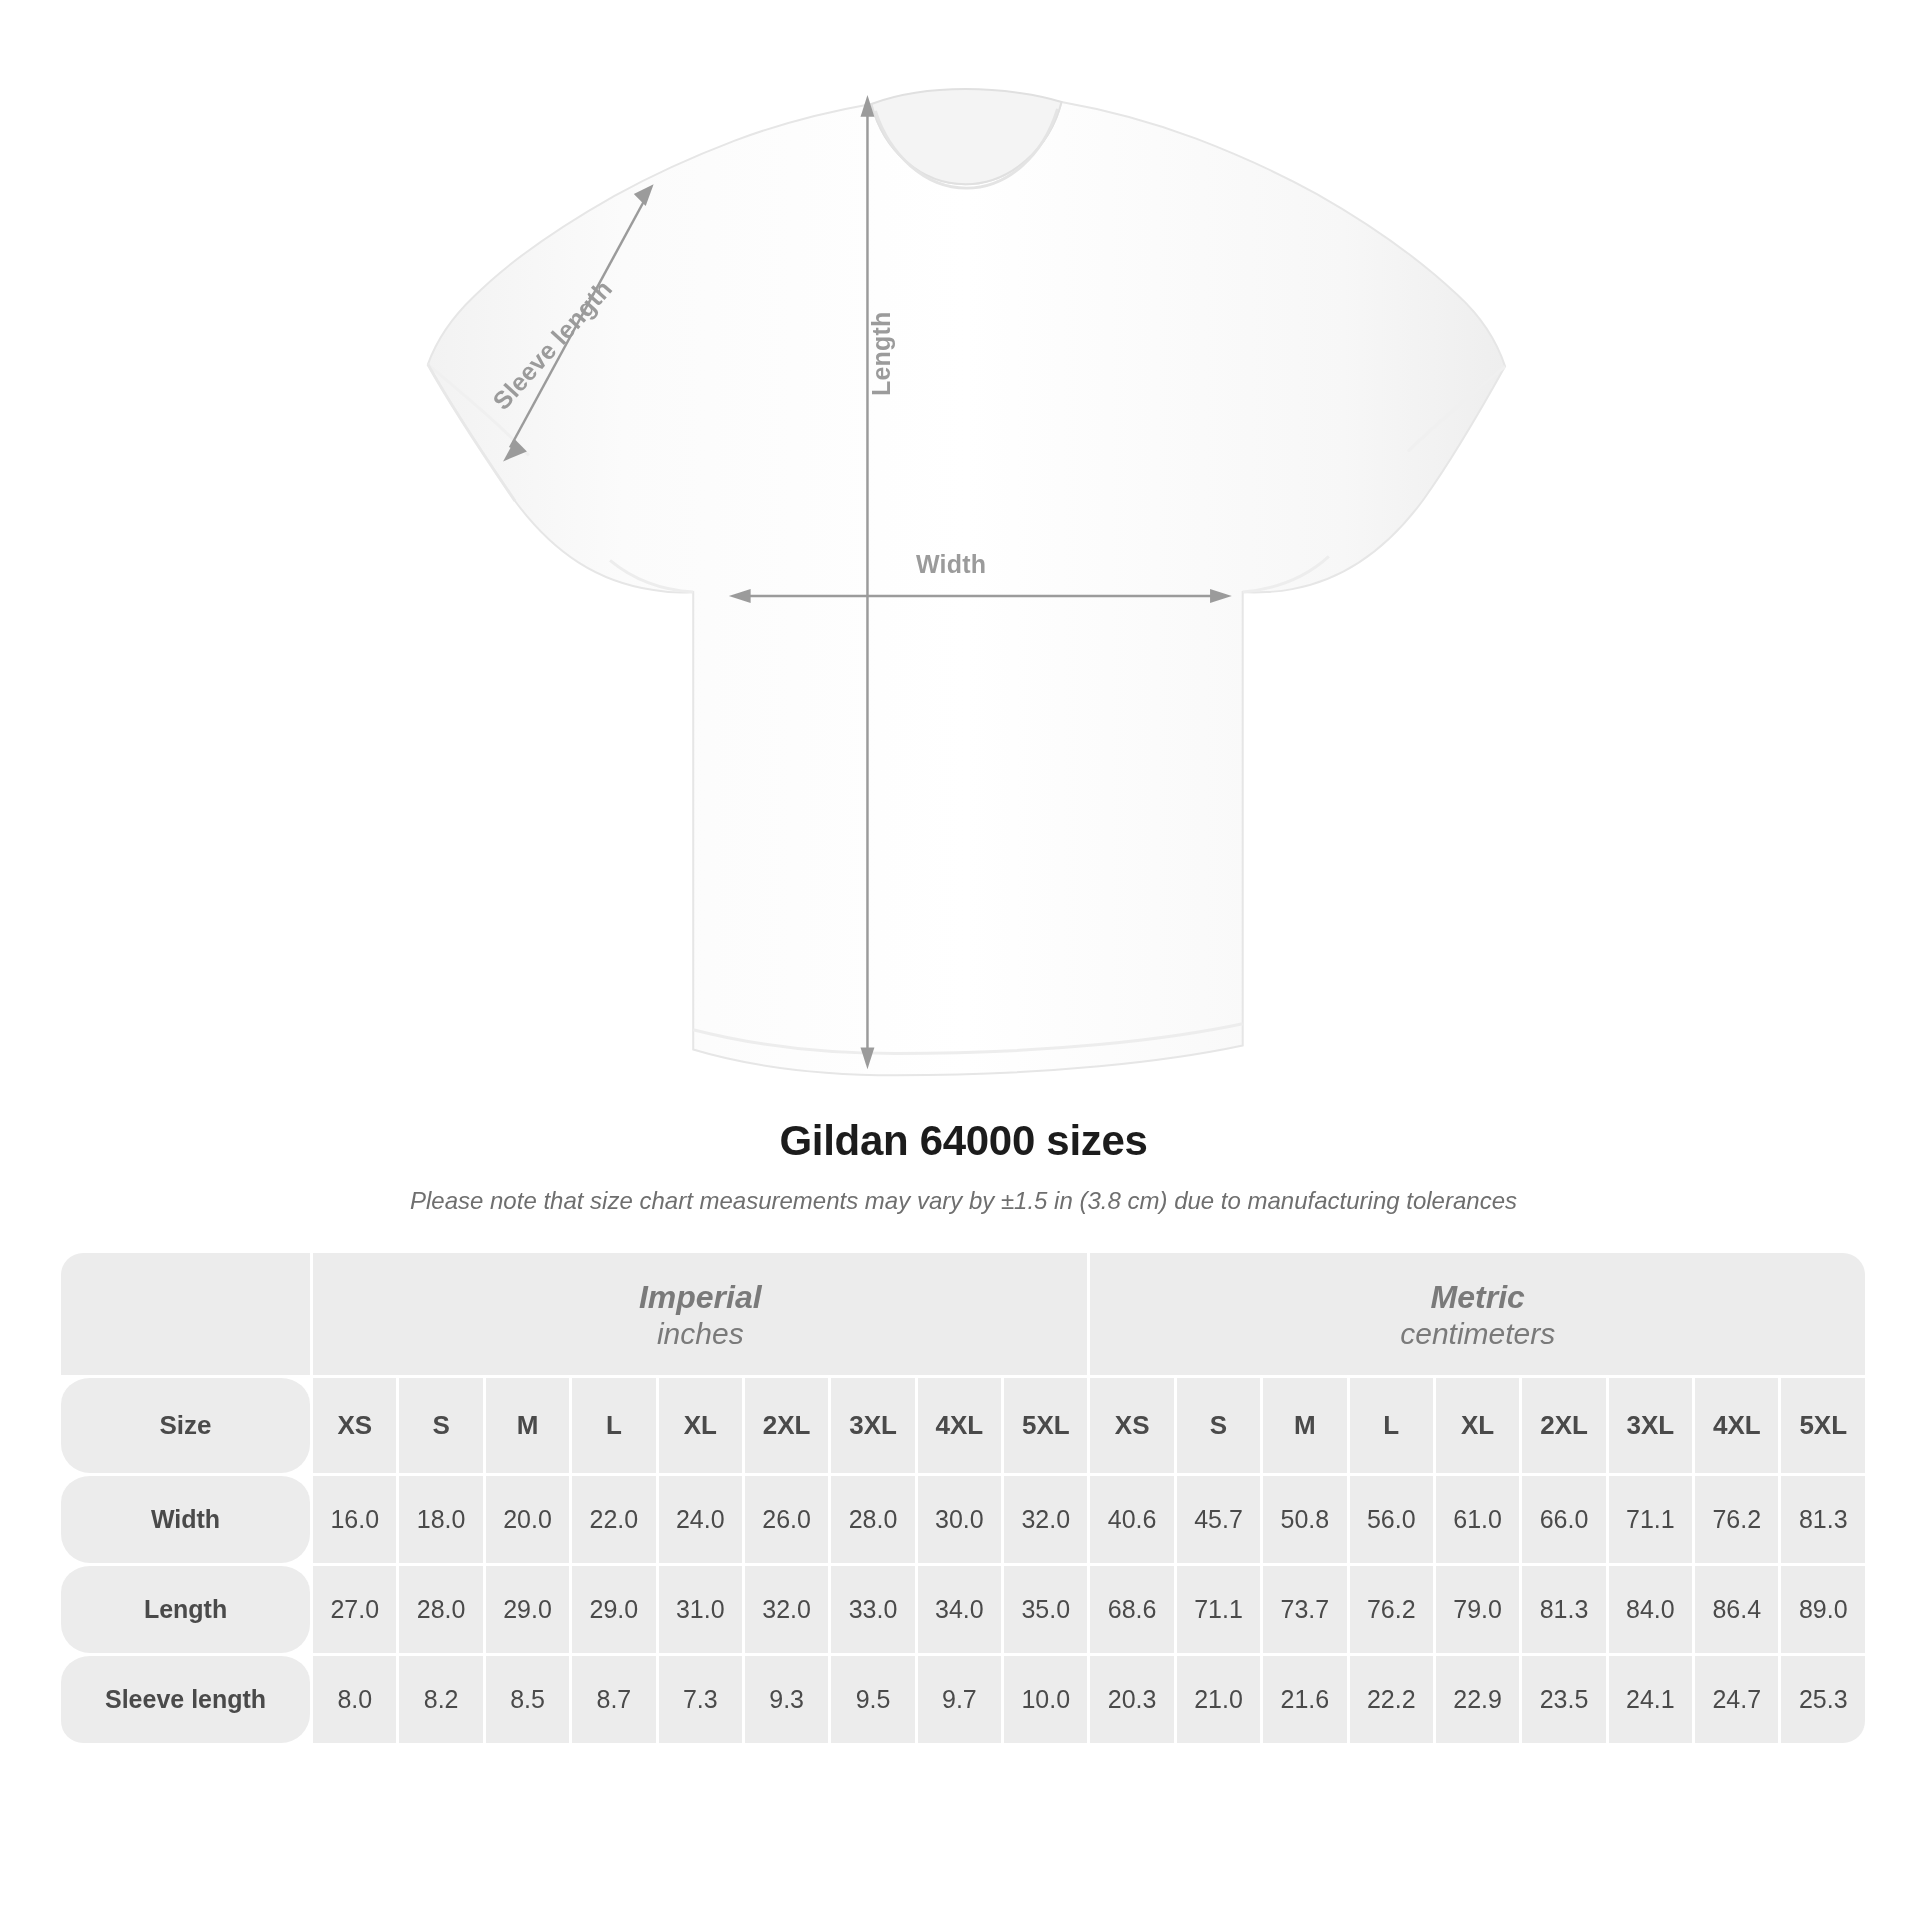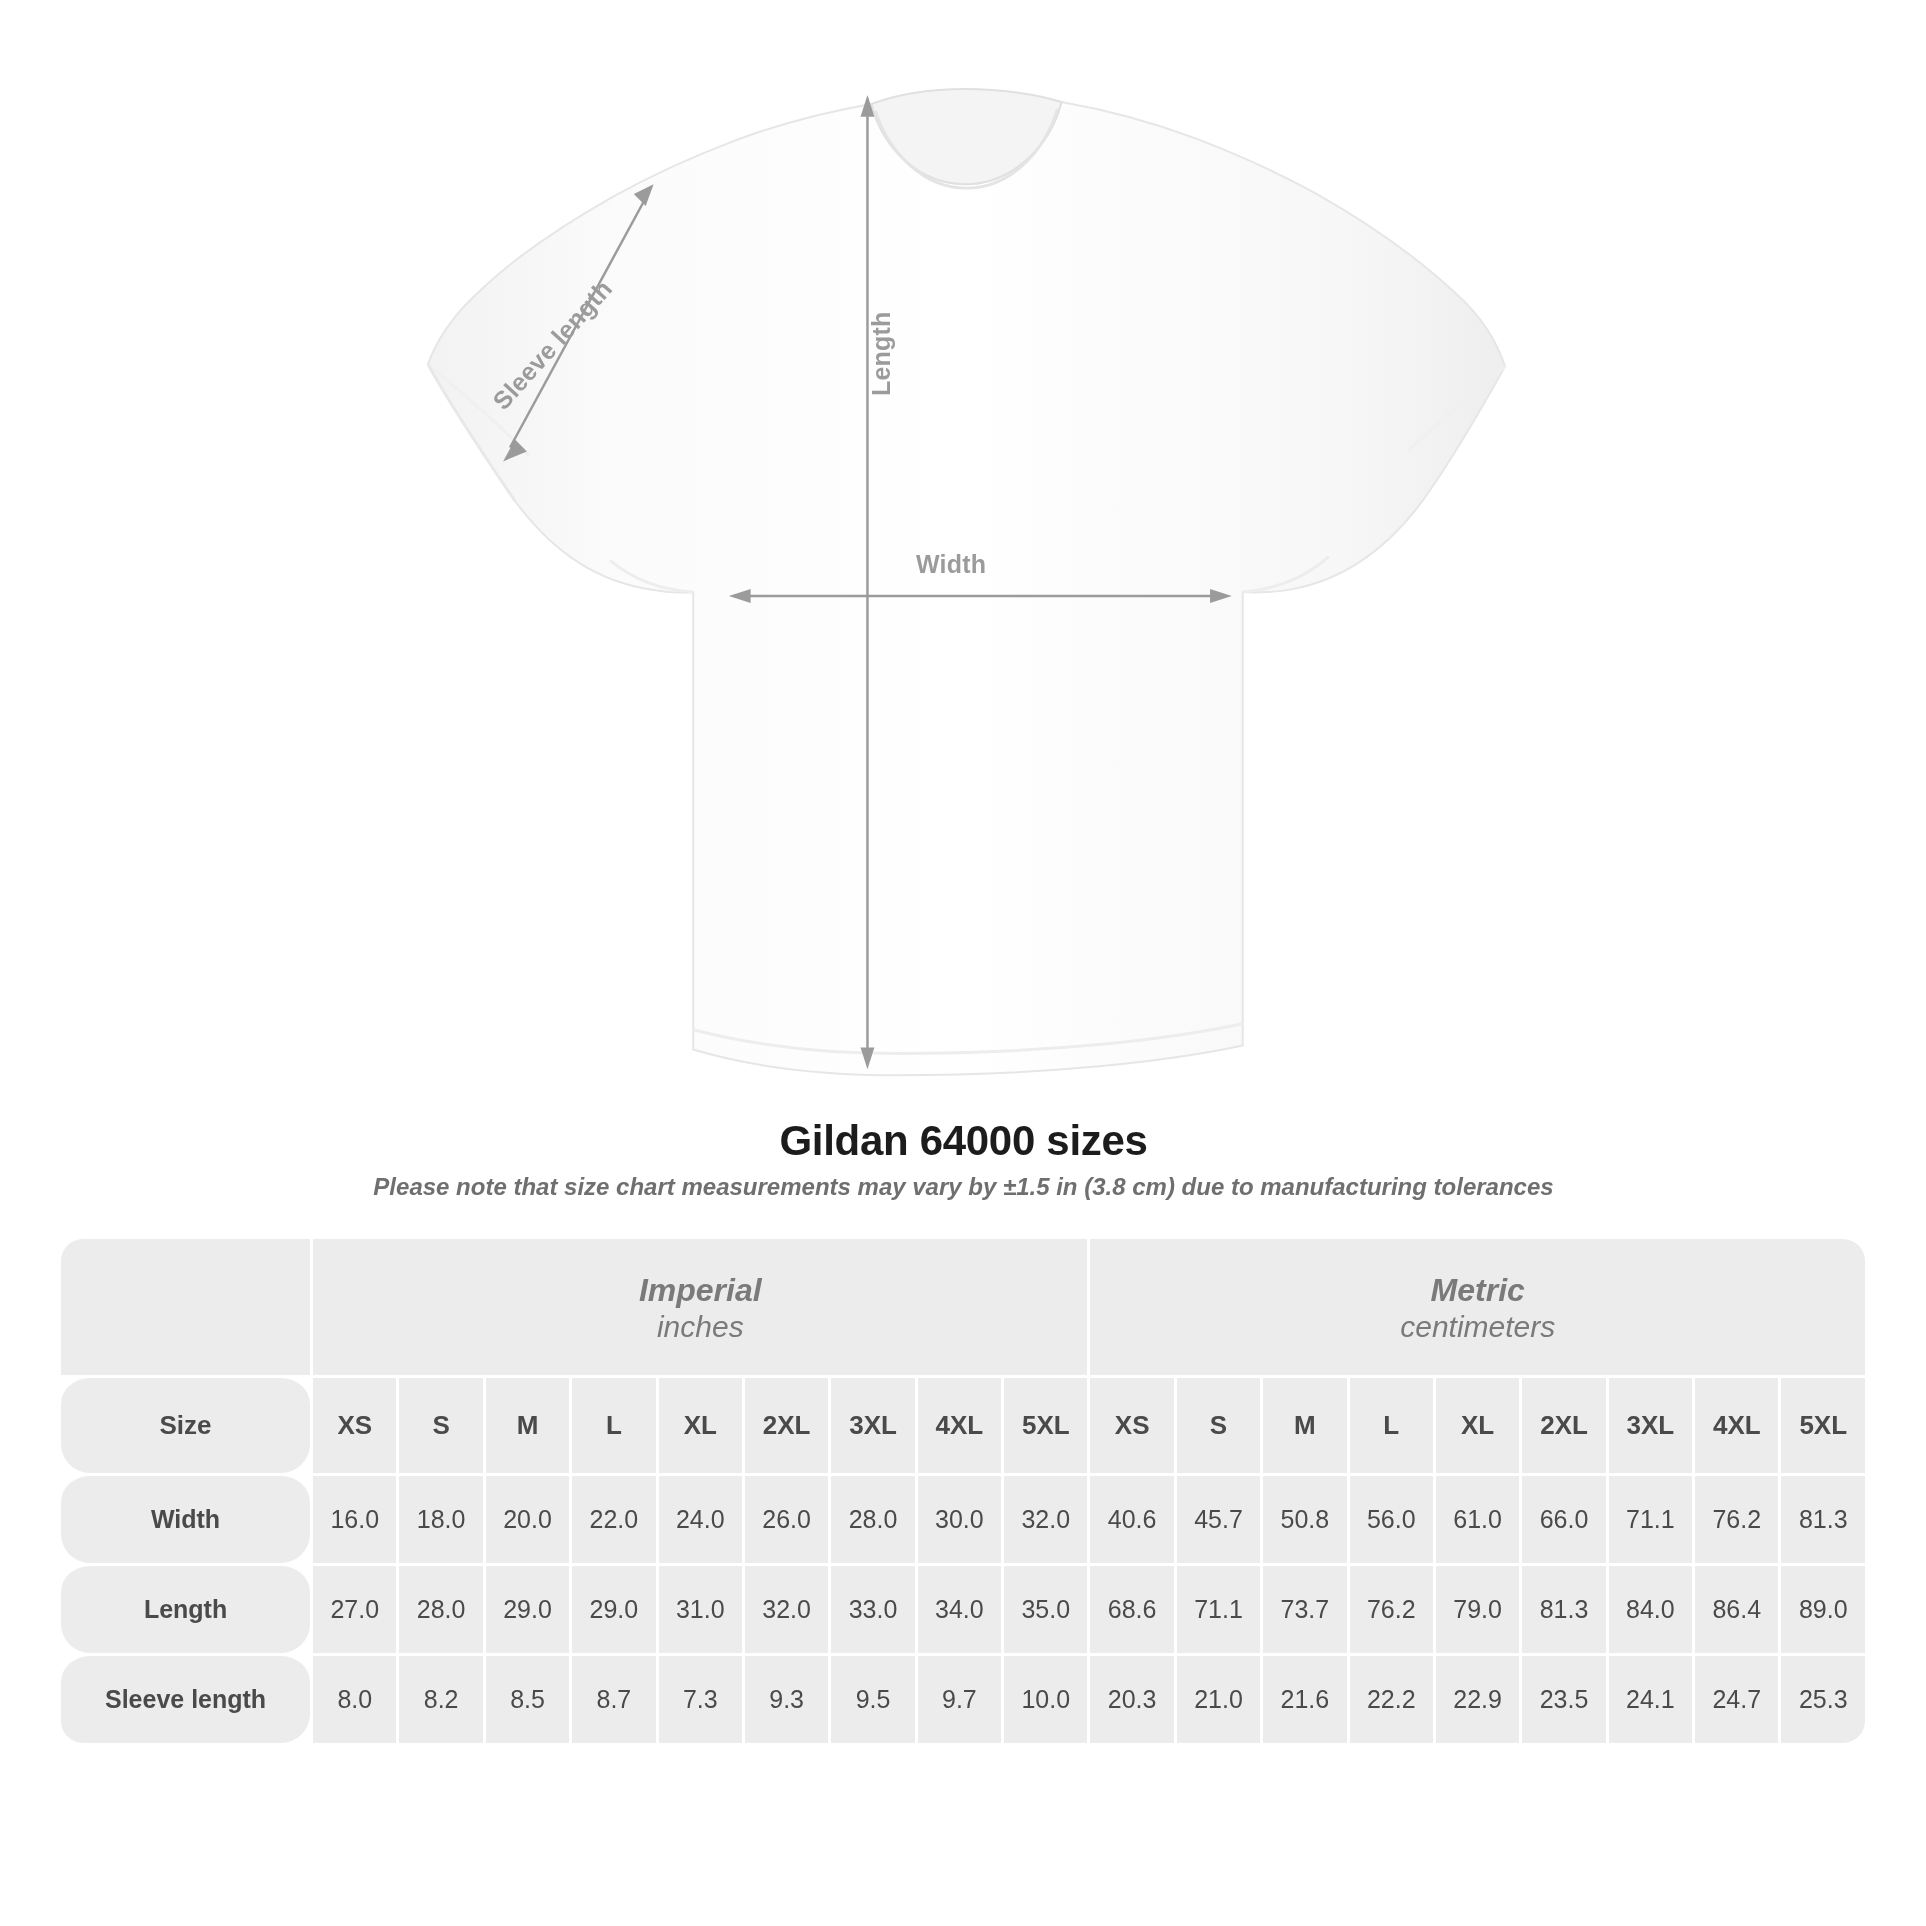--- a/index.html
+++ b/index.html
@@ -66,22 +66,21 @@
     font-size: 42px;
     font-weight: bold;
     color: #1c1c1c;
     margin: 0;
     letter-spacing: -0.3px;
   }
   .chart-note {
     font-size: 24px;
     font-style: italic;
     color: #6f6f6f;
-    margin-top: 8px;
-    font-weight: bold;
+    margin-top: 22px;
   }
 
   
   .table-wrap {
     margin: 38px 61px 0 61px;
   }
   table.size-table {
     width: 1804px;
     border-collapse: separate;
     border-spacing: 0;
@@ -94,21 +93,21 @@
     color: #4a4a4a;
     height: 87px;
     padding: 0;
     border: none;
   }
   
   table.size-table td.cell, table.size-table th.cell {
     border-left: 3px solid #ffffff;
   }
   tr.unit-row th {
-    height: 136px;
+    height: 122px;
     vertical-align: middle;
   }
   .unit-name {
     font-size: 32px;
     font-style: italic;
     font-weight: bold;
     color: #7a7a7a;
     line-height: 1.25;
   }
   .unit-sub {

